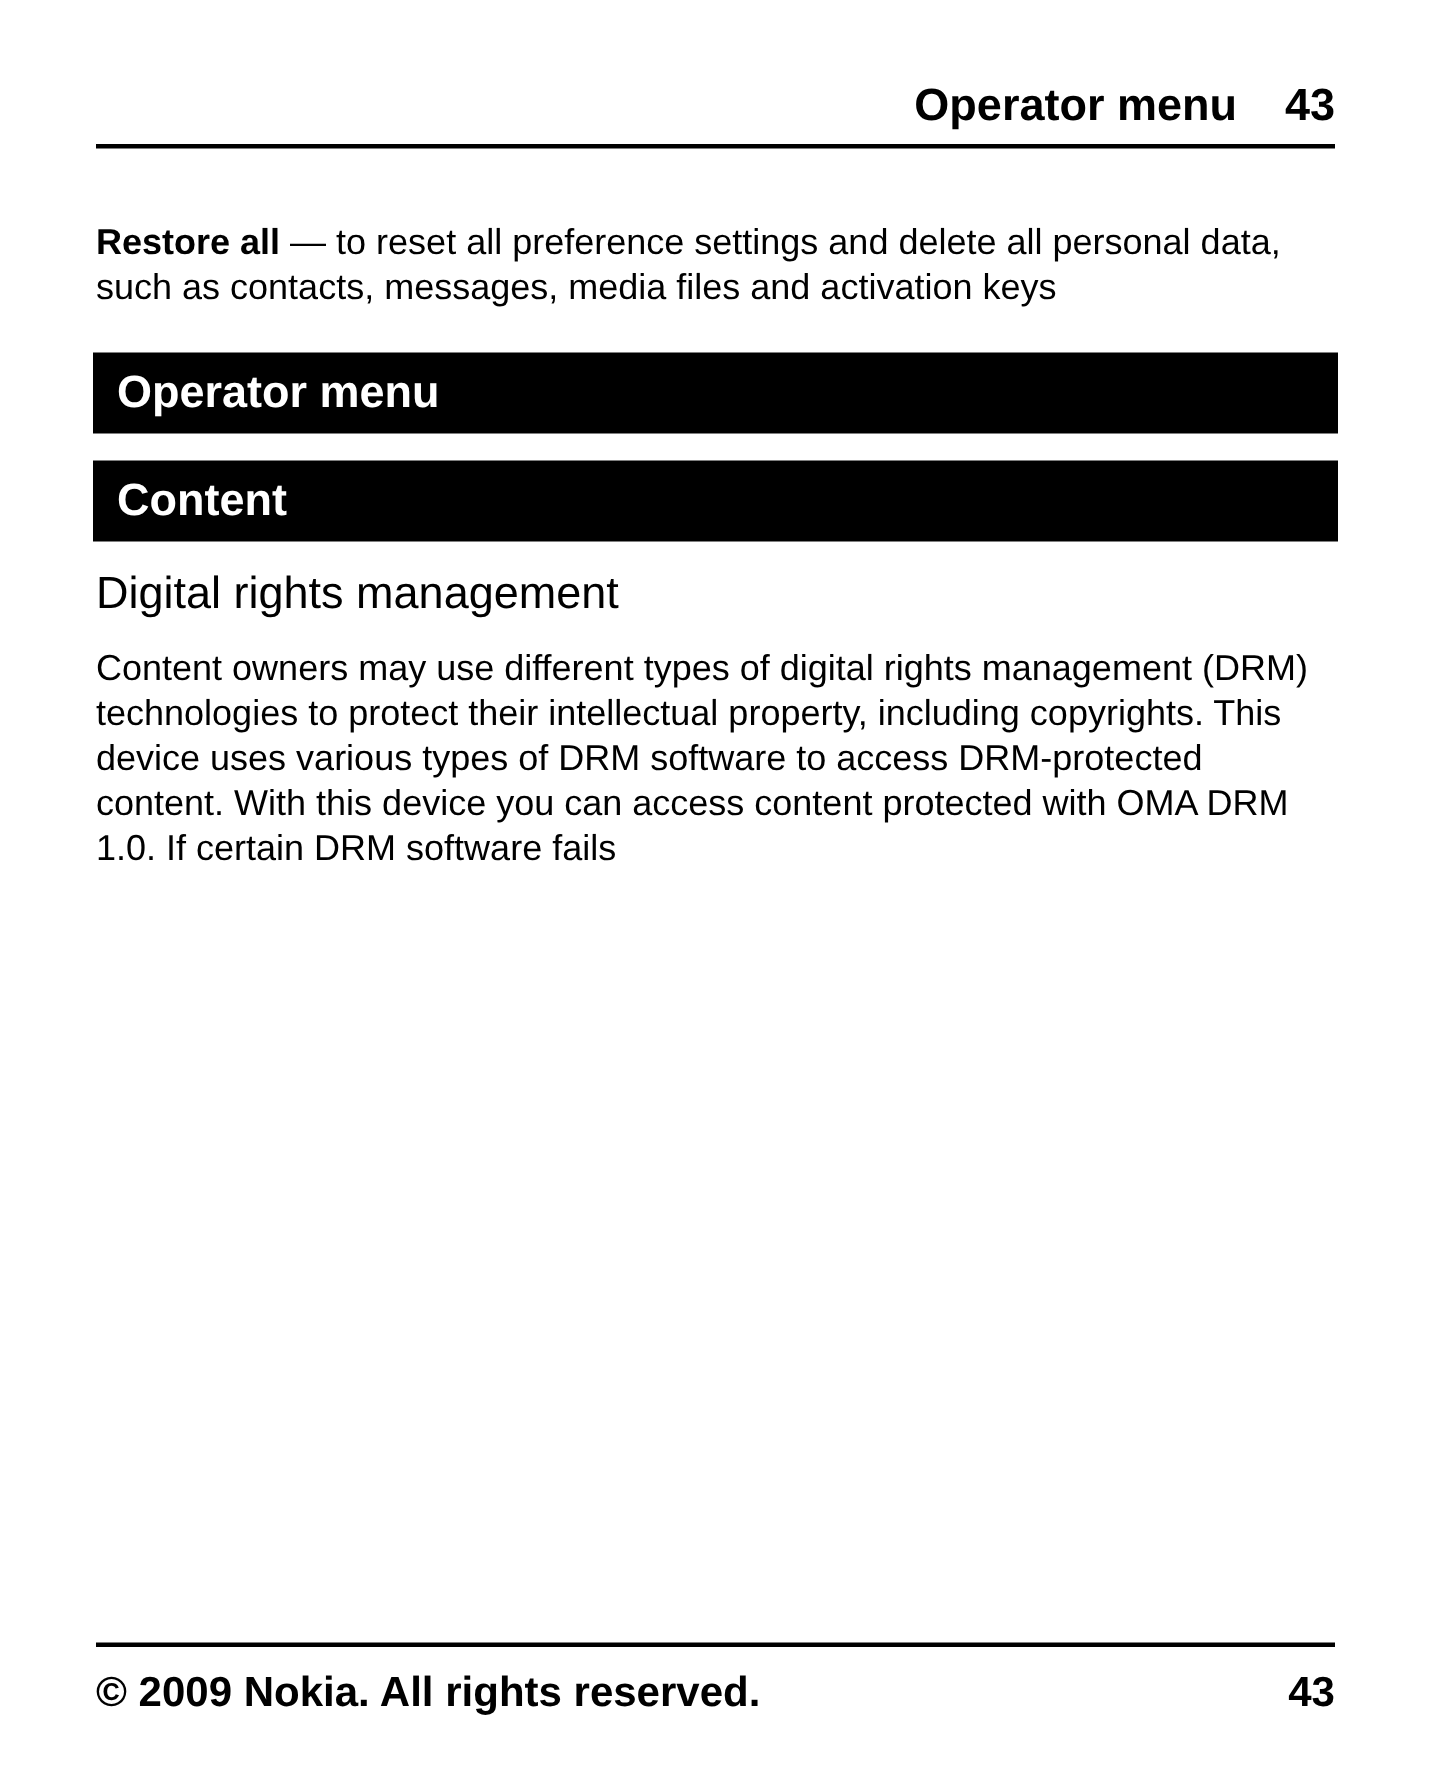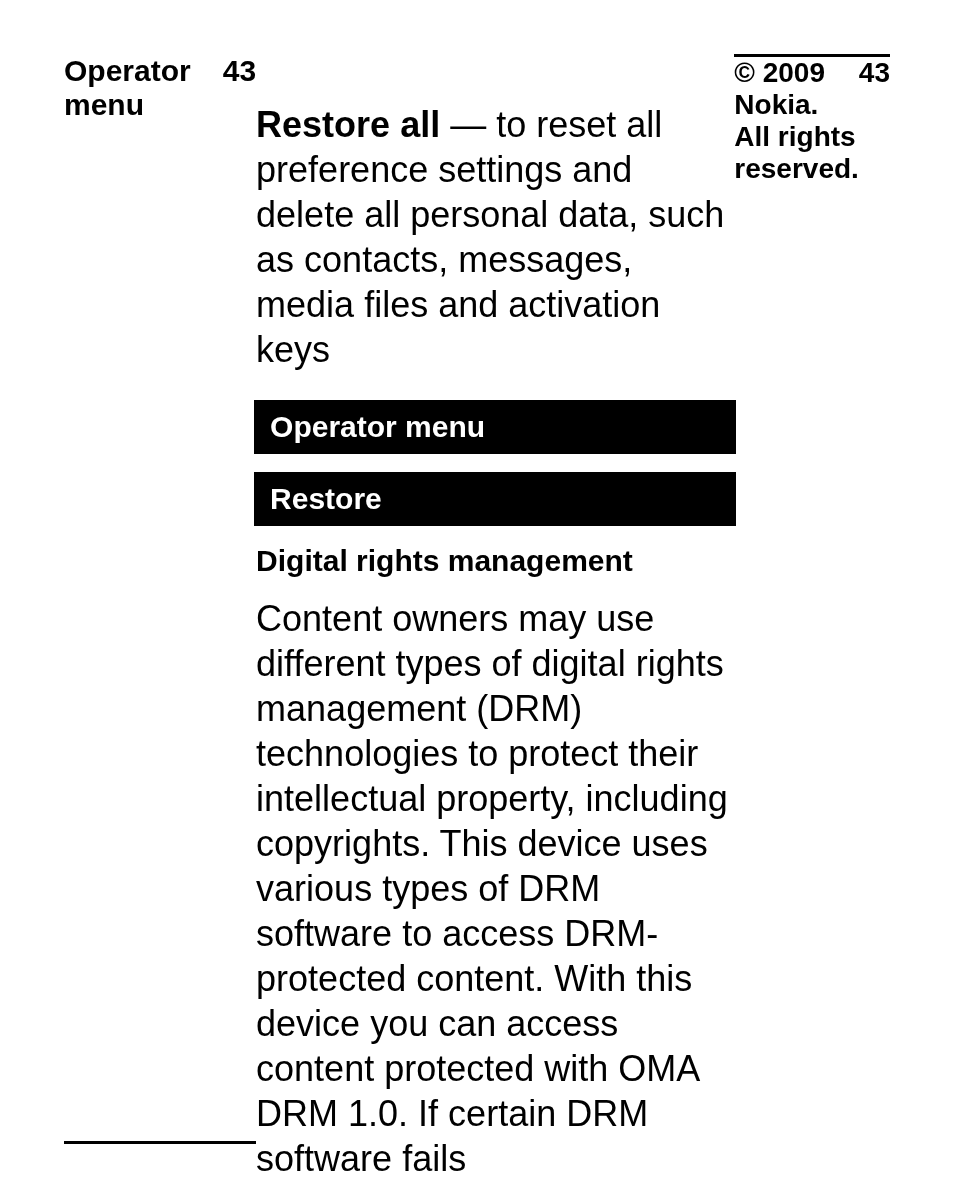--- a/index.html
+++ b/index.html
@@ -8,60 +8,61 @@
     width: 954px;
     height: 1180px;
     background: #fff;
     font-family: "Trebuchet MS", "Segoe UI", Arial, sans-serif;
     color: #000;
   }
   .page {
     box-sizing: border-box;
     padding: 54px 64px 36px 64px;
     display: flex;
-    flex-direction: row;
+    flex-direction: column;
     height: 100%;
   }
   .header {
     display: flex;
     justify-content: flex-end;
     align-items: baseline;
     gap: 32px;
     border-bottom: 3px solid #000;
     padding-bottom: 8px;
     font-weight: 700;
     font-size: 30px;
   }
   .content {
     flex: 1 1 auto;
     padding-top: 48px;
   }
   .para {
-    font-size: 36px;
+    font-size: 24px;
     line-height: 1.25;
     margin-bottom: 28px;
   }
   .para .lead {
     font-weight: 700;
   }
   .section-bar {
     background: #000;
     color: #fff;
     font-weight: 700;
     font-size: 30px;
     padding: 10px 16px;
     margin: 0 -2px 18px -2px;
   }
   .subhead {
-    font-weight: 700;
+    font-weight: 400;
     font-size: 30px;
     margin: 6px 0 18px 0;
   }
   .footer {
     border-top: 3px solid #000;
+    padding-top: 14px;
     display: flex;
     justify-content: space-between;
     font-weight: 700;
     font-size: 28px;
   }
 </style>
 </head>
 <body>
 
 <div class="page">
@@ -73,21 +74,21 @@
 
   <div class="content">
 
     <div class="para">
       <span class="lead">Restore all</span><span> — to reset all preference settings and delete all personal data, such as contacts, messages, media files and activation keys</span>
     </div>
 
     <div class="section-bar">Operator menu</div>
 
 
-    <div class="section-bar">Restore</div>
+    <div class="section-bar">Content</div>
 
 
     <div class="subhead">Digital rights management</div>
 
     <div class="para">Content owners may use different types of digital rights management (DRM) technologies to protect their intellectual property, including copyrights. This device uses various types of DRM software to access DRM-protected content. With this device you can access content protected with OMA DRM 1.0. If certain DRM software fails</div>
 
   </div>
 
   <div class="footer">
     <span>© 2009 Nokia. All rights reserved.</span>

